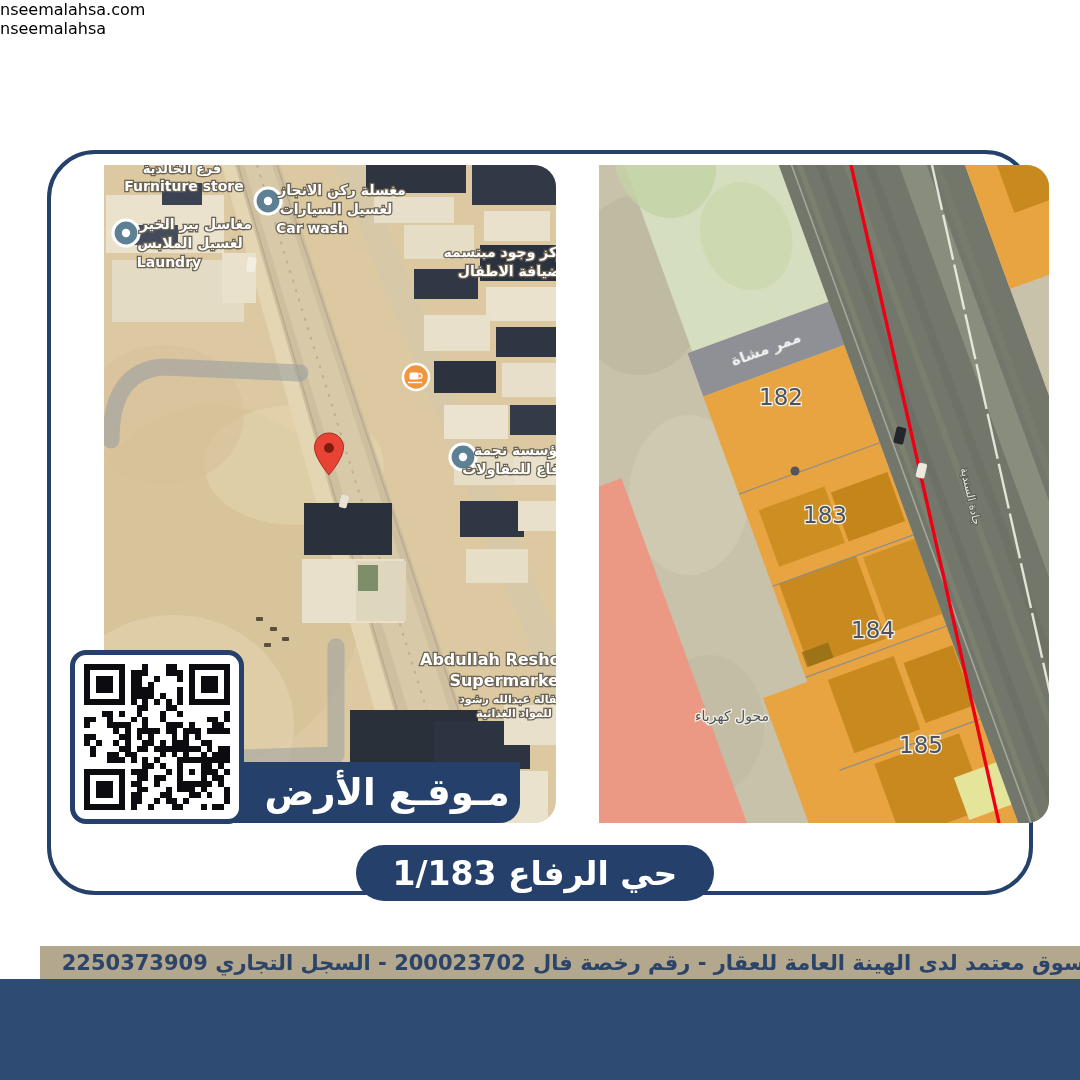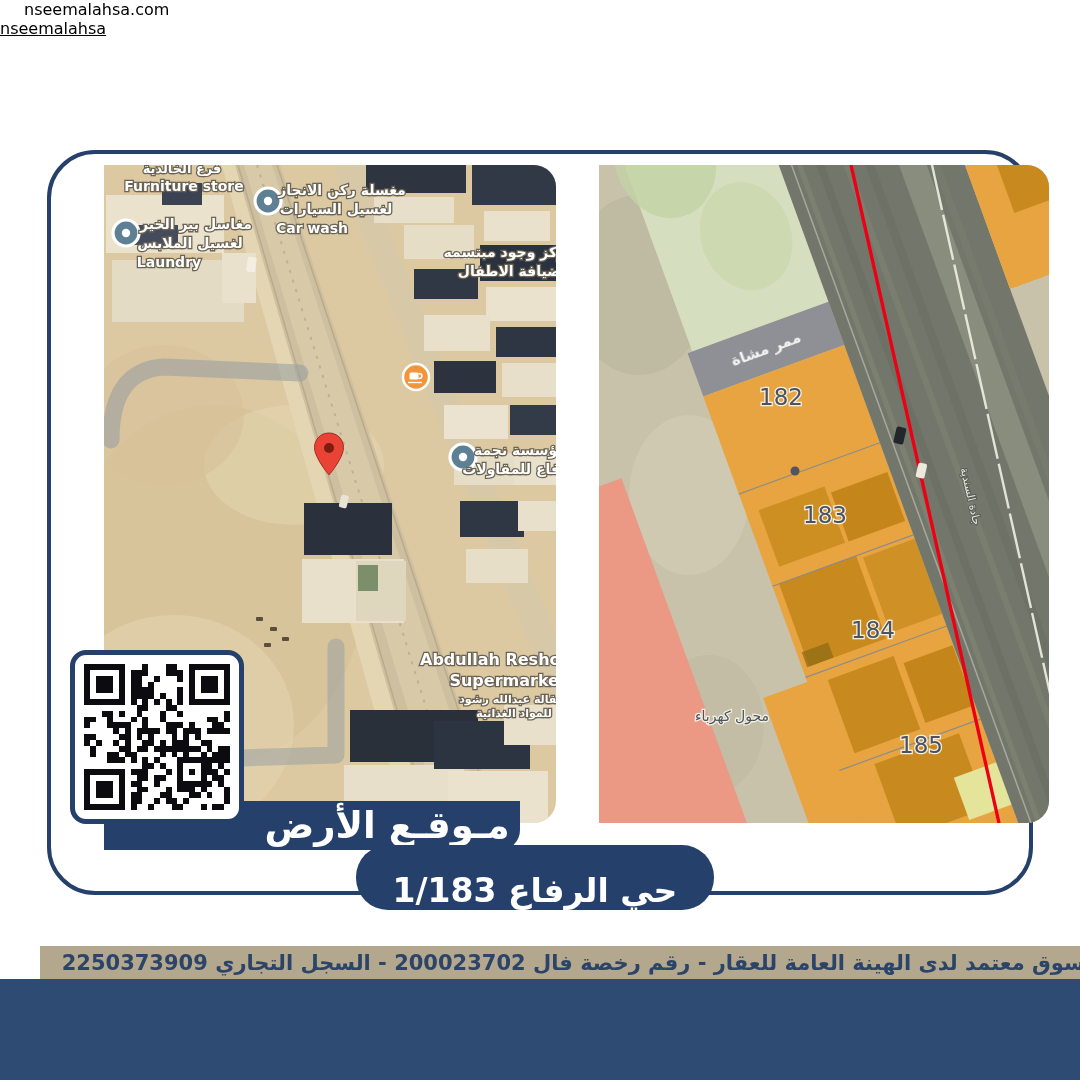--- a/index.html
+++ b/index.html
@@ -11,41 +11,41 @@
   .map-panel{position:absolute;top:165px;height:658px;border-radius:22px;overflow:hidden;z-index:1;padding-left:36px;}
   .map-left{left:68px;width:452px;}
   .map-right{left:563px;width:450px;}
   .map-panel svg{display:block;}
   
   text.sat{font-family:"DejaVu Sans",sans-serif;font-weight:700;fill:#ffffff;
            stroke:#6b6353;stroke-width:2.6px;paint-order:stroke;text-anchor:middle;}
   text.dark{font-family:"DejaVu Sans",sans-serif;font-weight:400;fill:#4d525c;
             stroke:#f2efe4;stroke-width:2.6px;paint-order:stroke;text-anchor:middle;}
   
-  .loc-banner{position:absolute;left:104px;top:762px;width:416px;height:49px;
+  .loc-banner{position:absolute;left:104px;top:762px;width:416px;height:61px;
               background:var(--navy,#24406b);border-radius:14px 0 20px 0;z-index:2;
               display:flex;align-items:center;justify-content:center;padding-left:150px;
-              box-sizing:border-box;margin-top:39px;}
+              box-sizing:border-box;}
   .loc-banner span{color:#fff;font-size:37px;font-weight:700;direction:rtl;white-space:nowrap;}
   
   .qr-box{position:absolute;left:70px;top:650px;width:174px;height:174px;background:#fff;
           border:5px solid var(--navy,#24406b);border-radius:16px;z-index:3;box-sizing:border-box;
           display:flex;align-items:center;justify-content:center;}
   
-  .pill{position:absolute;left:356px;top:845px;width:358px;height:65px;background:var(--navy,#24406b);
-        border-radius:32px;z-index:3;display:flex;align-items:flex-end;justify-content:center;}
+  .pill{position:absolute;left:356px;top:845px;width:358px;height:56px;background:var(--navy,#24406b);
+        border-radius:32px;z-index:3;display:flex;align-items:center;justify-content:center;}
   .pill span{color:#fff;font-size:33px;font-weight:700;direction:rtl;white-space:nowrap;}
   
   .license{position:absolute;left:0;top:946px;width:1080px;height:33px;background:var(--tan,#b3a78e);
            display:flex;align-items:center;justify-content:center;z-index:2;margin-left:40px;}
   .license span{color:#2c4468;font-weight:700;font-size:21px;direction:rtl;white-space:nowrap;}
   
   .band{position:absolute;left:0;top:979px;width:1080px;height:101px;background:var(--navy-band,#2e4b73);z-index:2;}
-  .web-label{left:55px;top:1036px;width:295px;margin-left:24px;}
-  .social-label{left:415px;top:1036px;width:260px;text-decoration:underline;}
+  .web-label{left:55px;top:1036px;width:295px;}
+  .social-label{left:415px;top:1036px;width:260px;}
   .phones{position:absolute;left:828px;top:1003px;color:#fff;font-weight:700;font-size:26px;
           line-height:28px;direction:ltr;text-align:left;}
   .icon{position:absolute;}
 </style>
 </head>
 <body>
 
 <div class="canvas">
 
   <div class="frame"></div>

